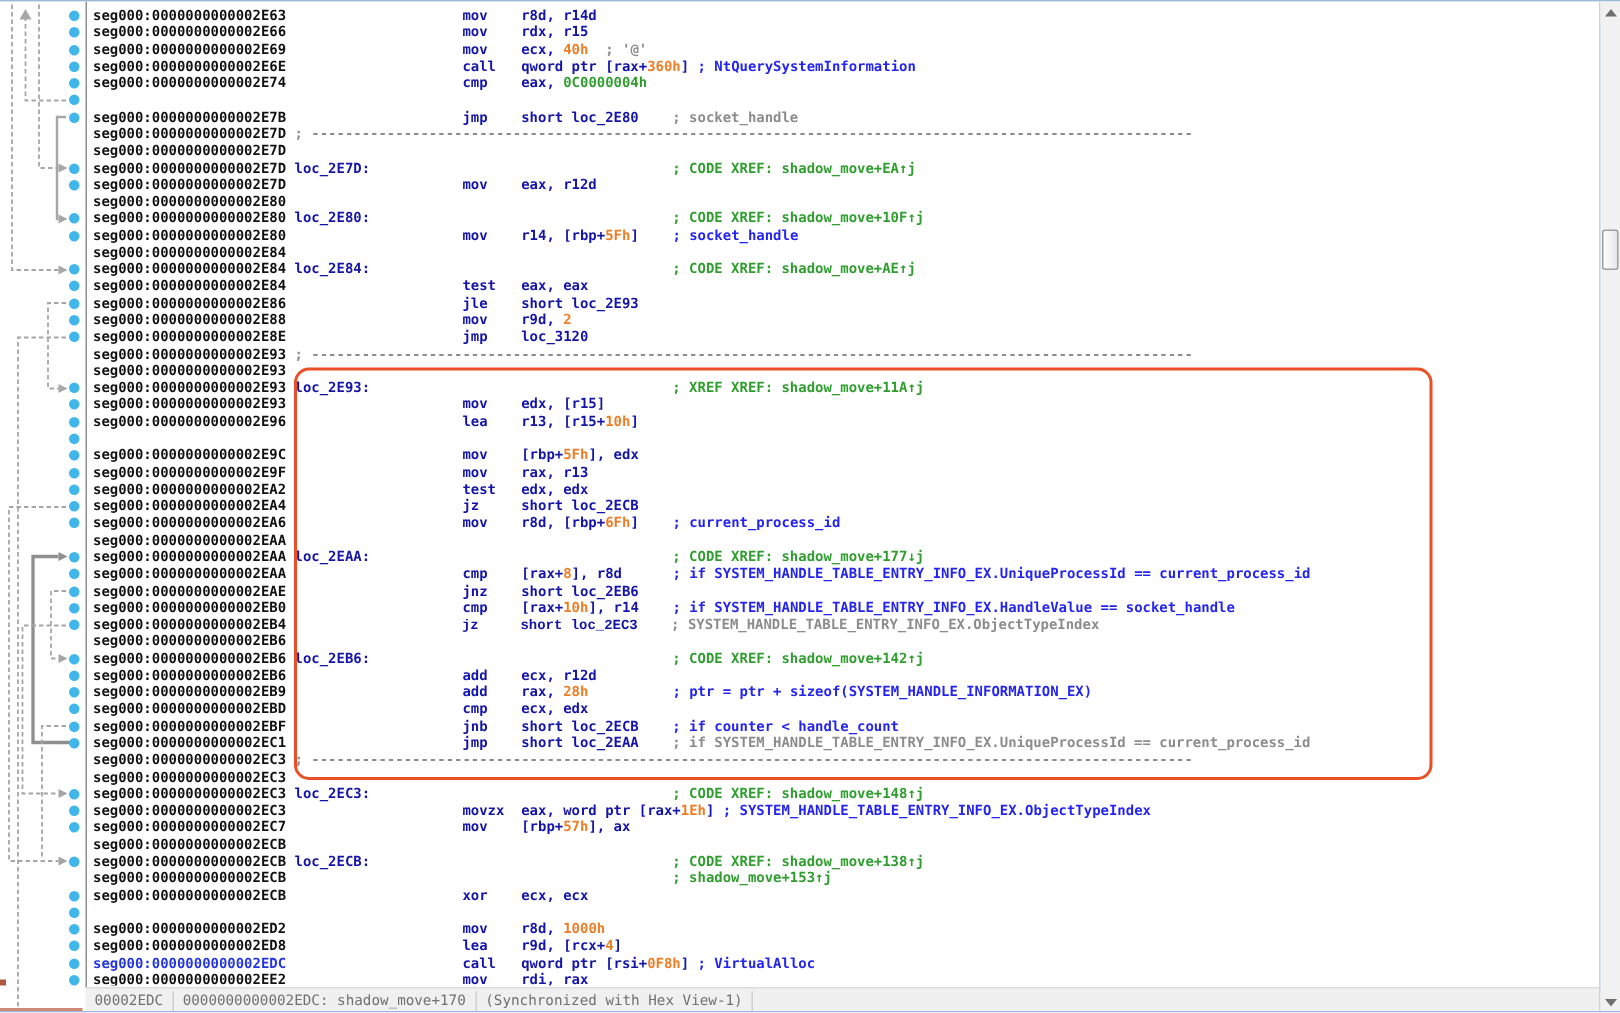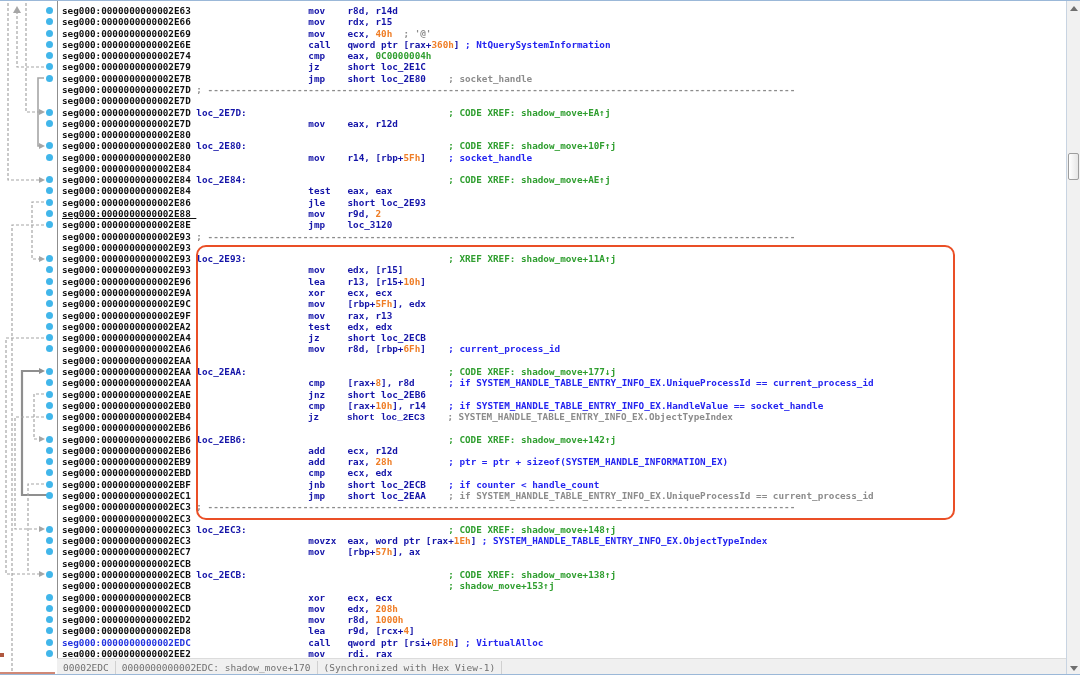--- a/index.html
+++ b/index.html
@@ -111,41 +111,39 @@
         <div class="dot" style="left: 46px; top: 648.96px; background: rgb(65, 182, 234);"></div>
       </div>
   </div>
 
   <div id="listing">
       <div class="ln" style="top: 4px;"><span style="color: rgb(17, 17, 17);">seg000:0000000000002E63 </span><span style="color: rgb(20, 20, 168);">                    mov    r8d, r14d</span></div>
       <div class="ln" style="top: 15.28px;"><span style="color: rgb(17, 17, 17); text-align: right;">seg000:0000000000002E66 </span><span style="color: rgb(20, 20, 168); text-align: center;">                    mov    rdx, r15</span></div>
       <div class="ln" style="top: 26.56px;"><span style="color: rgb(17, 17, 17);">seg000:0000000000002E69 </span><span style="color: rgb(20, 20, 168);">                    mov    ecx, </span><span style="color: rgb(239, 125, 38);">40h</span><span style="color: rgb(20, 20, 168);">  </span><span style="color: rgb(140, 140, 140);">; '@'</span></div>
       <div class="ln" style="top: 37.84px;"><span style="color: rgb(17, 17, 17);">seg000:0000000000002E6E </span><span style="color: rgb(20, 20, 168);">                    call   qword ptr [rax+</span><span style="color: rgb(239, 125, 38);">360h</span><span style="color: rgb(20, 20, 168);">] </span><span style="color: rgb(36, 36, 240);">; NtQuerySystemInformation</span></div>
       <div class="ln" style="top: 49.12px;"><span style="color: rgb(17, 17, 17);">seg000:0000000000002E74 </span><span style="color: rgb(20, 20, 168);">                    cmp    eax, </span><span style="color: rgb(47, 158, 47);">0C0000004h</span></div>
-      <div class="ln" style="top: 60.4px;"><span style="color: rgb(17, 17, 17);">seg000:0000000000002E79 </span><span style="color: rgb(20, 20, 168);">                    jz     short loc_2E1C</span></div>
       <div class="ln" style="top: 71.68px;"><span style="color: rgb(17, 17, 17);">seg000:0000000000002E7B </span><span style="color: rgb(20, 20, 168);">                    jmp    short loc_2E80    </span><span style="color: rgb(140, 140, 140);">; socket_handle</span></div>
       <div class="ln" style="top: 82.96px;"><span style="color: rgb(17, 17, 17);">seg000:0000000000002E7D </span><span style="color: rgb(140, 140, 140);">; ---------------------------------------------------------------------------------------------------------</span></div>
       <div class="ln" style="top: 94.24px;"><span style="color: rgb(17, 17, 17);">seg000:0000000000002E7D </span></div>
       <div class="ln" style="top: 105.52px;"><span style="color: rgb(17, 17, 17);">seg000:0000000000002E7D </span><span style="color: rgb(20, 20, 168);">loc_2E7D:</span><span style="color: rgb(20, 20, 168);">                                    </span><span style="color: rgb(47, 158, 47);">; CODE XREF: shadow_move+EA↑j</span></div>
       <div class="ln" style="top: 116.8px;"><span style="color: rgb(17, 17, 17);">seg000:0000000000002E7D </span><span style="color: rgb(20, 20, 168);">                    mov    eax, r12d</span></div>
       <div class="ln" style="top: 128.08px;"><span style="color: rgb(17, 17, 17);">seg000:0000000000002E80 </span></div>
       <div class="ln" style="top: 139.36px;"><span style="color: rgb(17, 17, 17);">seg000:0000000000002E80 </span><span style="color: rgb(20, 20, 168);">loc_2E80:</span><span style="color: rgb(20, 20, 168);">                                    </span><span style="color: rgb(47, 158, 47);">; CODE XREF: shadow_move+10F↑j</span></div>
       <div class="ln" style="top: 150.64px;"><span style="color: rgb(17, 17, 17);">seg000:0000000000002E80 </span><span style="color: rgb(20, 20, 168);">                    mov    r14, [rbp+</span><span style="color: rgb(239, 125, 38);">5Fh</span><span style="color: rgb(20, 20, 168);">]    </span><span style="color: rgb(36, 36, 240);">; socket_handle</span></div>
       <div class="ln" style="top: 161.92px;"><span style="color: rgb(17, 17, 17);">seg000:0000000000002E84 </span></div>
       <div class="ln" style="top: 173.2px;"><span style="color: rgb(17, 17, 17);">seg000:0000000000002E84 </span><span style="color: rgb(20, 20, 168);">loc_2E84:</span><span style="color: rgb(20, 20, 168);">                                    </span><span style="color: rgb(47, 158, 47);">; CODE XREF: shadow_move+AE↑j</span></div>
       <div class="ln" style="top: 184.48px;"><span style="color: rgb(17, 17, 17);">seg000:0000000000002E84 </span><span style="color: rgb(20, 20, 168);">                    test   eax, eax</span></div>
       <div class="ln" style="top: 195.76px;"><span style="color: rgb(17, 17, 17);">seg000:0000000000002E86 </span><span style="color: rgb(20, 20, 168);">                    jle    short loc_2E93</span></div>
-      <div class="ln" style="top: 207.04px;"><span style="color: rgb(17, 17, 17); text-decoration: underline;">seg000:0000000000002E88 </span><span style="color: rgb(20, 20, 168);">                    mov    r9d, </span><span style="color: rgb(239, 125, 38);">2</span></div>
+      <div class="ln" style="top: 207.04px;"><span style="color: rgb(17, 17, 17);">seg000:0000000000002E88 </span><span style="color: rgb(20, 20, 168);">                    mov    r9d, </span><span style="color: rgb(239, 125, 38);">2</span></div>
       <div class="ln" style="top: 218.32px;"><span style="color: rgb(17, 17, 17);">seg000:0000000000002E8E </span><span style="color: rgb(20, 20, 168);">                    jmp    loc_3120</span></div>
       <div class="ln" style="top: 229.6px;"><span style="color: rgb(17, 17, 17);">seg000:0000000000002E93 </span><span style="color: rgb(140, 140, 140);">; ---------------------------------------------------------------------------------------------------------</span></div>
       <div class="ln" style="top: 240.88px;"><span style="color: rgb(17, 17, 17);">seg000:0000000000002E93 </span></div>
       <div class="ln" style="top: 252.16px;"><span style="color: rgb(17, 17, 17);">seg000:0000000000002E93 </span><span style="color: rgb(20, 20, 168);">loc_2E93:</span><span style="color: rgb(20, 20, 168);">                                    </span><span style="color: rgb(47, 158, 47);">; XREF XREF: shadow_move+11A↑j</span></div>
       <div class="ln" style="top: 263.44px;"><span style="color: rgb(17, 17, 17);">seg000:0000000000002E93 </span><span style="color: rgb(20, 20, 168);">                    mov    edx, [r15]</span></div>
       <div class="ln" style="top: 274.72px;"><span style="color: rgb(17, 17, 17);">seg000:0000000000002E96 </span><span style="color: rgb(20, 20, 168);">                    lea    r13, [r15+</span><span style="color: rgb(239, 125, 38);">10h</span><span style="color: rgb(20, 20, 168);">]</span></div>
-      <div class="ln" style="top: 286px;"><span style="color: rgb(17, 17, 17);">seg000:0000000000002E9A </span><span style="color: rgb(20, 20, 168);">                    xor    ecx, ecx</span></div>
       <div class="ln" style="top: 297.28px;"><span style="color: rgb(17, 17, 17);">seg000:0000000000002E9C </span><span style="color: rgb(20, 20, 168);">                    mov    [rbp+</span><span style="color: rgb(239, 125, 38);">5Fh</span><span style="color: rgb(20, 20, 168);">], edx</span></div>
       <div class="ln" style="top: 308.56px;"><span style="color: rgb(17, 17, 17);">seg000:0000000000002E9F </span><span style="color: rgb(20, 20, 168);">                    mov    rax, r13</span></div>
       <div class="ln" style="top: 319.84px;"><span style="color: rgb(17, 17, 17);">seg000:0000000000002EA2 </span><span style="color: rgb(20, 20, 168);">                    test   edx, edx</span></div>
       <div class="ln" style="top: 331.12px;"><span style="color: rgb(17, 17, 17);">seg000:0000000000002EA4 </span><span style="color: rgb(20, 20, 168);">                    jz     short loc_2ECB</span></div>
       <div class="ln" style="top: 342.4px;"><span style="color: rgb(17, 17, 17);">seg000:0000000000002EA6 </span><span style="color: rgb(20, 20, 168);">                    mov    r8d, [rbp+</span><span style="color: rgb(239, 125, 38);">6Fh</span><span style="color: rgb(20, 20, 168);">]    </span><span style="color: rgb(36, 36, 240);">; current_process_id</span></div>
       <div class="ln" style="top: 353.68px;"><span style="color: rgb(17, 17, 17);">seg000:0000000000002EAA </span></div>
       <div class="ln" style="top: 364.96px;"><span style="color: rgb(17, 17, 17);">seg000:0000000000002EAA </span><span style="color: rgb(20, 20, 168);">loc_2EAA:</span><span style="color: rgb(20, 20, 168);">                                    </span><span style="color: rgb(47, 158, 47);">; CODE XREF: shadow_move+177↓j</span></div>
       <div class="ln" style="top: 376.24px;"><span style="color: rgb(17, 17, 17);">seg000:0000000000002EAA </span><span style="color: rgb(20, 20, 168);">                    cmp    [rax+</span><span style="color: rgb(239, 125, 38);">8</span><span style="color: rgb(20, 20, 168);">], r8d      </span><span style="color: rgb(36, 36, 240);">; if SYSTEM_HANDLE_TABLE_ENTRY_INFO_EX.UniqueProcessId == current_process_id</span></div>
       <div class="ln" style="top: 387.52px;"><span style="color: rgb(17, 17, 17);">seg000:0000000000002EAE </span><span style="color: rgb(20, 20, 168);">                    jnz    short loc_2EB6</span></div>
       <div class="ln" style="top: 398.8px;"><span style="color: rgb(17, 17, 17);">seg000:0000000000002EB0 </span><span style="color: rgb(20, 20, 168);">                    cmp    [rax+</span><span style="color: rgb(239, 125, 38);">10h</span><span style="color: rgb(20, 20, 168);">], r14    </span><span style="color: rgb(36, 36, 240);">; if SYSTEM_HANDLE_TABLE_ENTRY_INFO_EX.HandleValue == socket_handle</span></div>
@@ -159,21 +157,20 @@
       <div class="ln" style="top: 489.04px;"><span style="color: rgb(17, 17, 17);">seg000:0000000000002EC1 </span><span style="color: rgb(20, 20, 168);">                    jmp    short loc_2EAA    </span><span style="color: rgb(140, 140, 140);">; if SYSTEM_HANDLE_TABLE_ENTRY_INFO_EX.UniqueProcessId == current_process_id</span></div>
       <div class="ln" style="top: 500.32px;"><span style="color: rgb(17, 17, 17);">seg000:0000000000002EC3 </span><span style="color: rgb(140, 140, 140);">; ---------------------------------------------------------------------------------------------------------</span></div>
       <div class="ln" style="top: 511.6px;"><span style="color: rgb(17, 17, 17);">seg000:0000000000002EC3 </span></div>
       <div class="ln" style="top: 522.88px;"><span style="color: rgb(17, 17, 17);">seg000:0000000000002EC3 </span><span style="color: rgb(20, 20, 168);">loc_2EC3:</span><span style="color: rgb(20, 20, 168);">                                    </span><span style="color: rgb(47, 158, 47);">; CODE XREF: shadow_move+148↑j</span></div>
       <div class="ln" style="top: 534.16px;"><span style="color: rgb(17, 17, 17);">seg000:0000000000002EC3 </span><span style="color: rgb(20, 20, 168);">                    movzx  eax, word ptr [rax+</span><span style="color: rgb(239, 125, 38);">1Eh</span><span style="color: rgb(20, 20, 168);">] </span><span style="color: rgb(36, 36, 240);">; SYSTEM_HANDLE_TABLE_ENTRY_INFO_EX.ObjectTypeIndex</span></div>
       <div class="ln" style="top: 545.44px;"><span style="color: rgb(17, 17, 17);">seg000:0000000000002EC7 </span><span style="color: rgb(20, 20, 168);">                    mov    [rbp+</span><span style="color: rgb(239, 125, 38);">57h</span><span style="color: rgb(20, 20, 168);">], ax</span></div>
       <div class="ln" style="top: 556.72px;"><span style="color: rgb(17, 17, 17);">seg000:0000000000002ECB </span></div>
       <div class="ln" style="top: 568px;"><span style="color: rgb(17, 17, 17);">seg000:0000000000002ECB </span><span style="color: rgb(20, 20, 168);">loc_2ECB:</span><span style="color: rgb(20, 20, 168);">                                    </span><span style="color: rgb(47, 158, 47);">; CODE XREF: shadow_move+138↑j</span></div>
       <div class="ln" style="top: 579.28px;"><span style="color: rgb(17, 17, 17);">seg000:0000000000002ECB </span><span style="color: rgb(20, 20, 168);">                                             </span><span style="color: rgb(47, 158, 47);">; shadow_move+153↑j</span></div>
       <div class="ln" style="top: 590.56px;"><span style="color: rgb(17, 17, 17);">seg000:0000000000002ECB </span><span style="color: rgb(20, 20, 168);">                    xor    ecx, ecx</span></div>
-      <div class="ln" style="top: 601.84px;"><span style="color: rgb(17, 17, 17);">seg000:0000000000002ECD </span><span style="color: rgb(20, 20, 168);">                    mov    edx, </span><span style="color: rgb(239, 125, 38);">208h</span></div>
       <div class="ln" style="top: 613.12px;"><span style="color: rgb(17, 17, 17);">seg000:0000000000002ED2 </span><span style="color: rgb(20, 20, 168);">                    mov    r8d, </span><span style="color: rgb(239, 125, 38);">1000h</span></div>
       <div class="ln" style="top: 624.4px;"><span style="color: rgb(17, 17, 17);">seg000:0000000000002ED8 </span><span style="color: rgb(20, 20, 168);">                    lea    r9d, [rcx+</span><span style="color: rgb(239, 125, 38);">4</span><span style="color: rgb(20, 20, 168);">]</span></div>
       <div class="ln" style="top: 635.68px;"><span style="color: rgb(34, 51, 224);">seg000:0000000000002EDC </span><span style="color: rgb(20, 20, 168);">                    call   qword ptr [rsi+</span><span style="color: rgb(239, 125, 38);">0F8h</span><span style="color: rgb(20, 20, 168);">] </span><span style="color: rgb(36, 36, 240);">; VirtualAlloc</span></div>
       <div class="ln" style="top: 646.96px;"><span style="color: rgb(17, 17, 17);">seg000:0000000000002EE2 </span><span style="color: rgb(20, 20, 168);">                    mov    rdi, rax</span></div>
     </div>
 
   <div id="highlight-box" style="left: 196px; top: 244px; width: 755px; height: 271px; border-color: rgb(234, 79, 38);"></div>
 
   <div id="scrollbar">
     <div class="sb-btn" style="top:0;">

